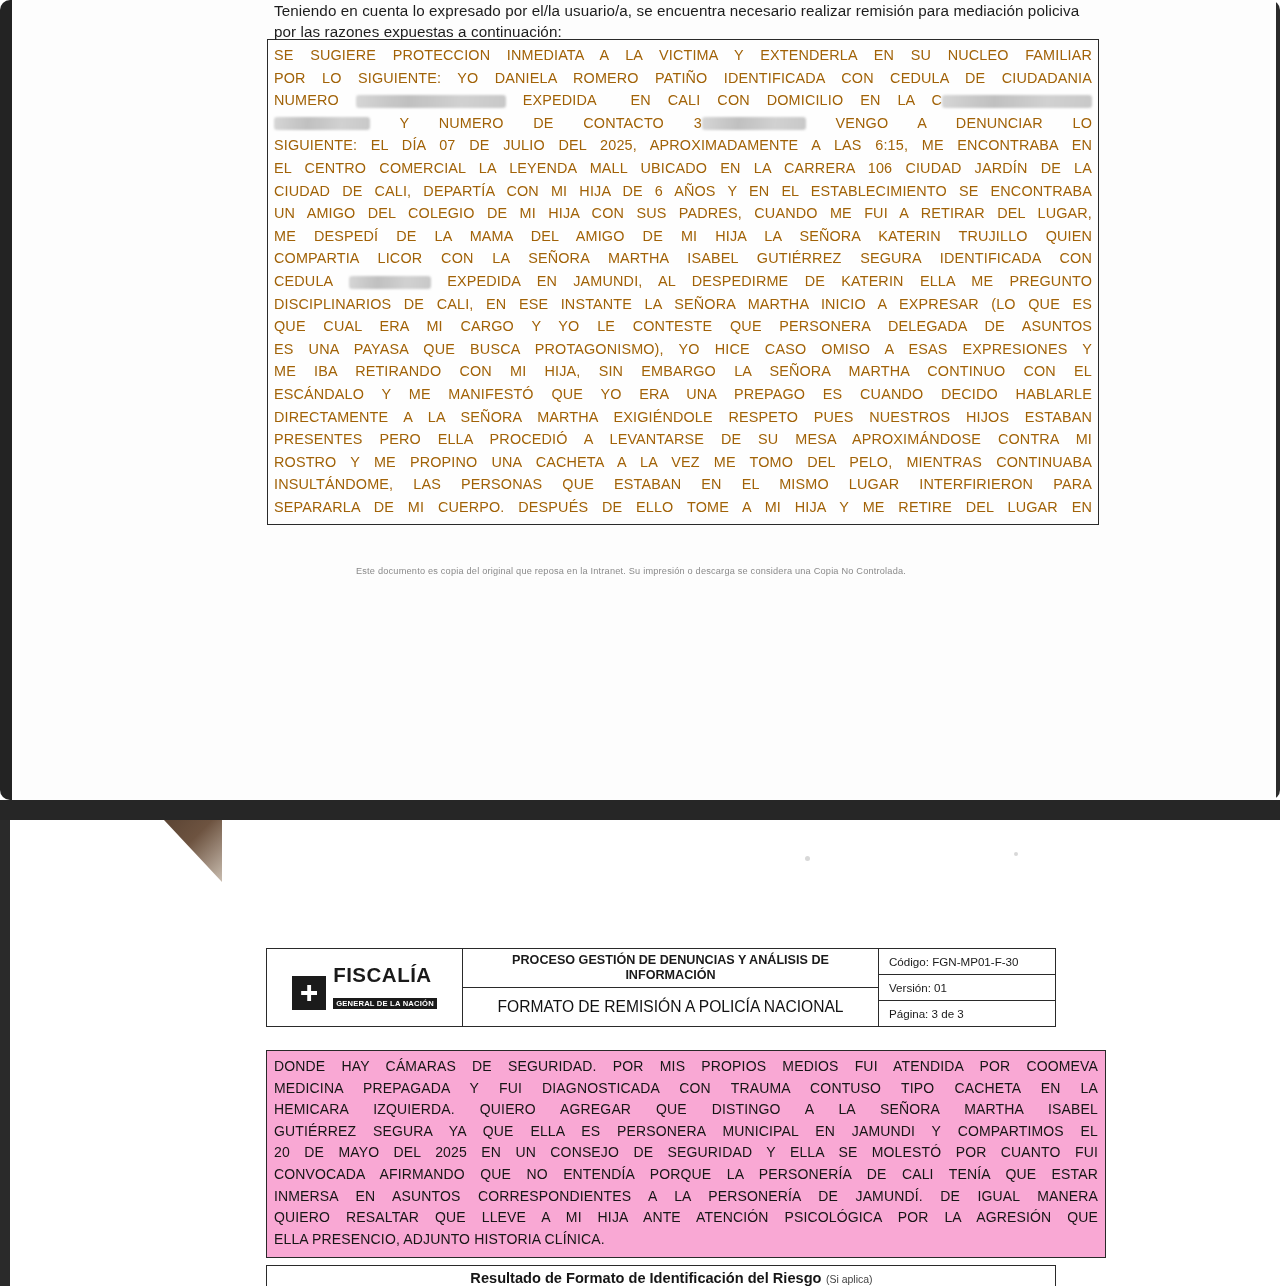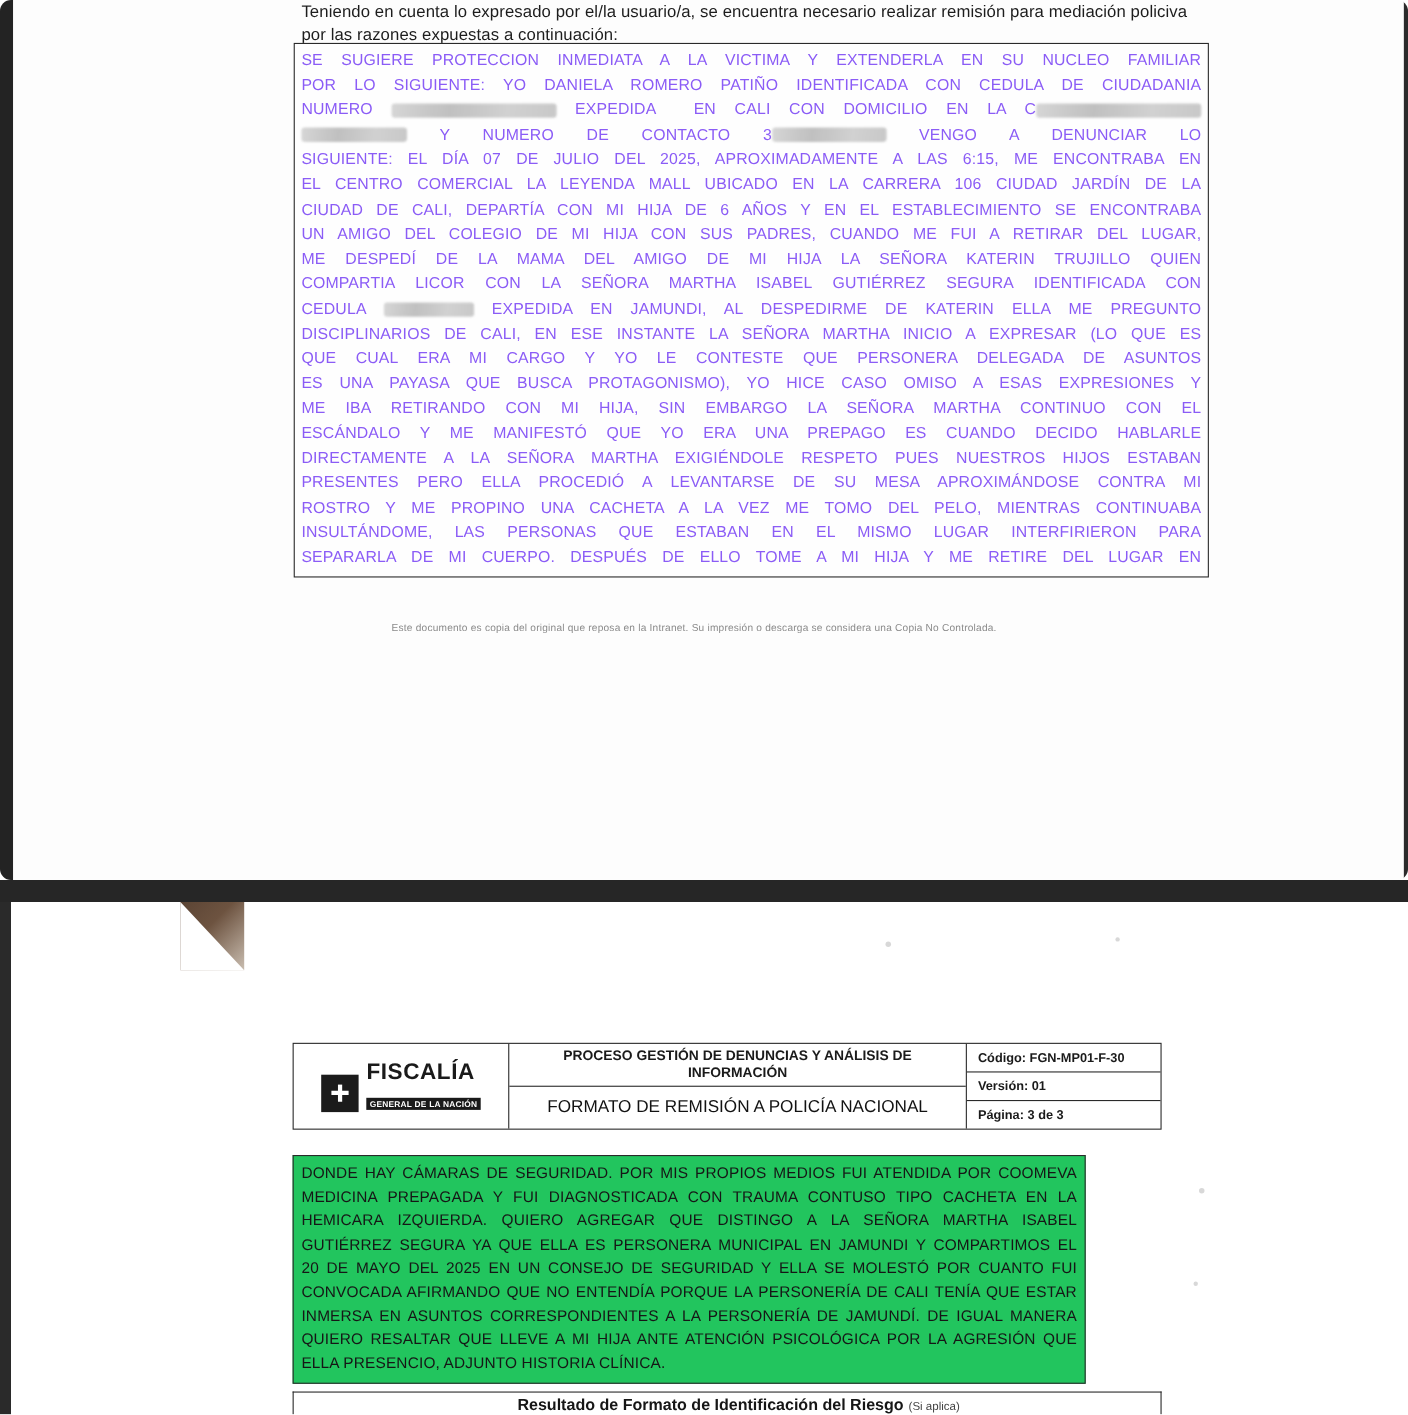--- a/index.html
+++ b/index.html
@@ -64,21 +64,21 @@
     top: 39px;
     width: 832px;
     border: 1.5px solid #2a2a2a;
     box-sizing: border-box;
     padding: 4px 6px 6px 6px;
     background: #fefefe;
   }
   .body-box .line {
     font-size: 14.4px;
     line-height: 22.6px;
-    color: #8b5cf6;
+    color: #a16207;
     text-align: justify;
     text-align-last: justify;
     letter-spacing: 0.15px;
     white-space: nowrap;
   }
 
   
   .redaction {
     display: inline-block;
     vertical-align: middle;
@@ -235,35 +235,35 @@
     box-sizing: border-box;
     display: flex;
     flex-direction: column;
   }
   .hdr-meta-row {
     flex: 1;
     display: flex;
     align-items: center;
     padding-left: 10px;
     font-size: 11.6px;
-    font-weight: bold;
+    font-weight: normal;
     color: #1a1a1a;
     border-bottom: 1.5px solid #2a2a2a;
   }
   .hdr-meta-row:last-child { border-bottom: none; }
 
   .body-box-2 {
     position: absolute;
     left: 266px;
     top: 230px;
-    width: 721px;
+    width: 840px;
     border: 1.5px solid #2a2a2a;
     box-sizing: border-box;
     padding: 5px 7px 7px 7px;
-    background: #22c55e;
+    background: #f9a8d4;
   }
   .body-box-2 .line {
     font-size: 14px;
     line-height: 21.6px;
     color: #161616;
     text-align: justify;
     text-align-last: justify;
     letter-spacing: 0.15px;
     white-space: nowrap;
   }

